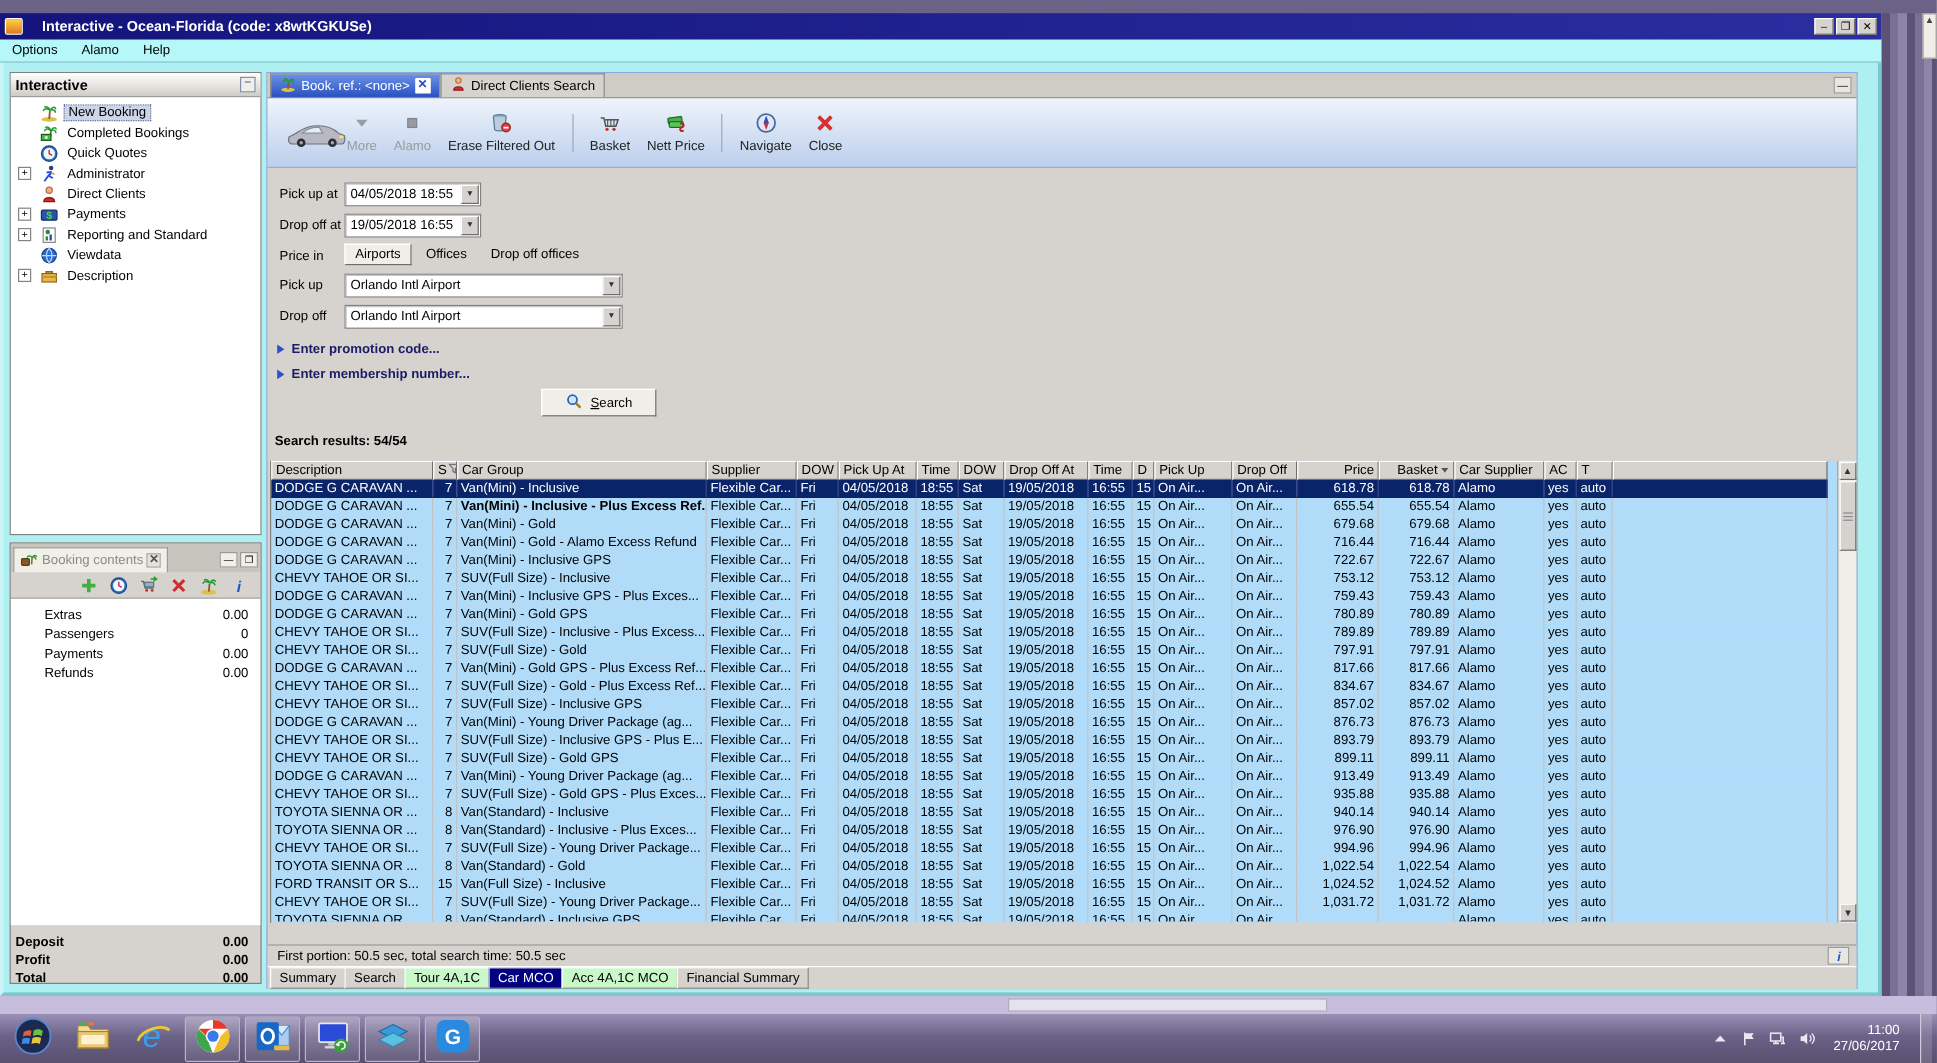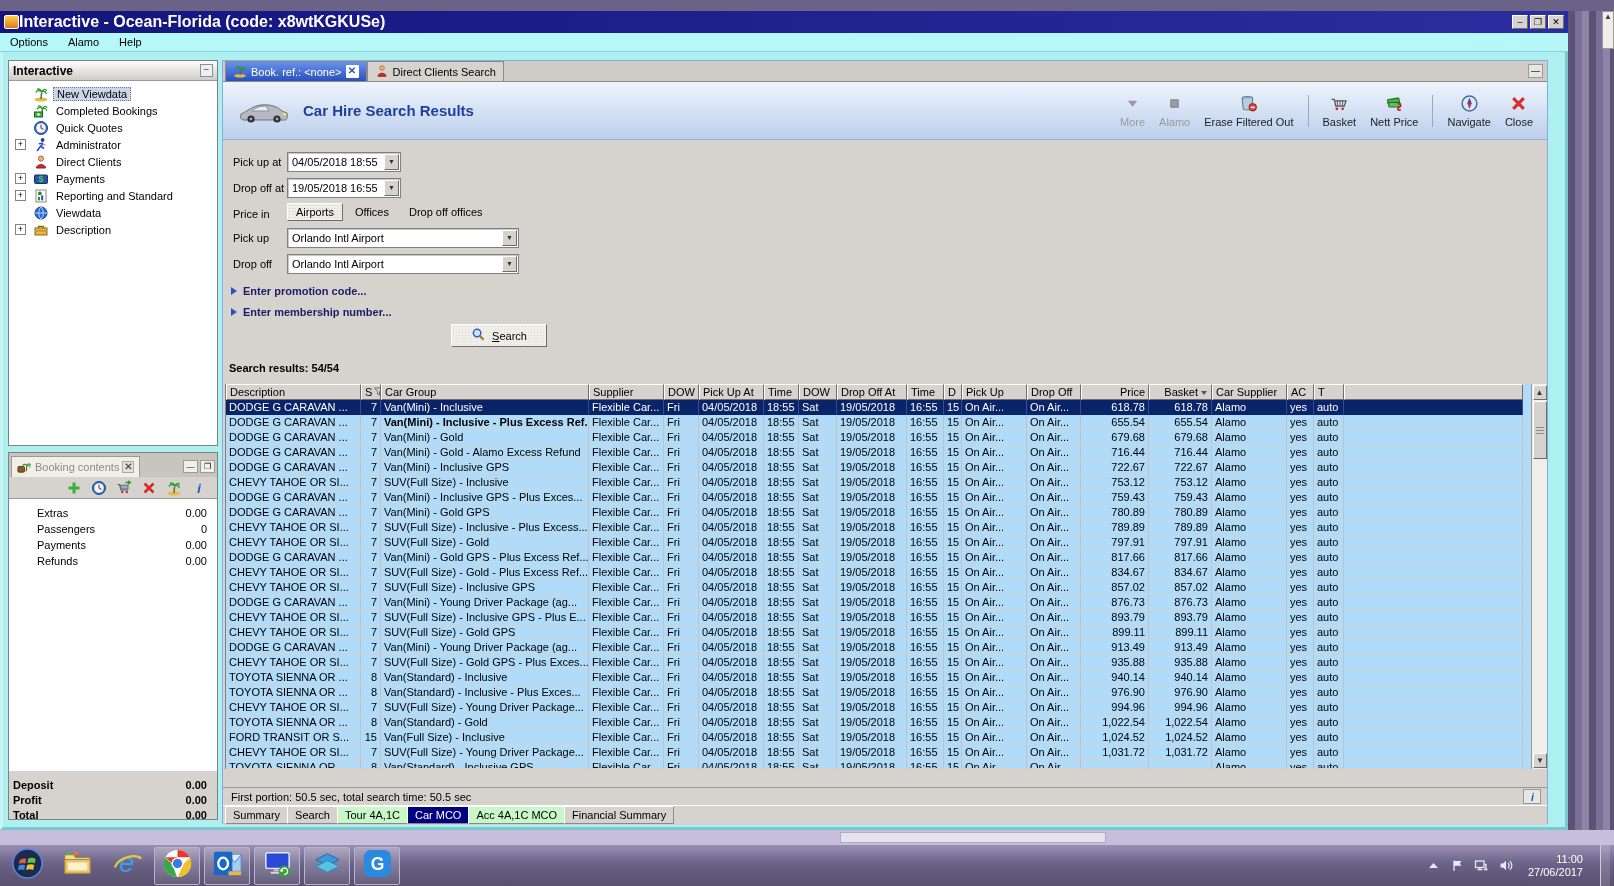--- a/index.html
+++ b/index.html
@@ -10,21 +10,21 @@
   
   .rdp-bar { left:0; top:0; width:1614px; height:11px; background:linear-gradient(#c0bac8,#8f8a9e);
              display:flex; align-items:flex-start; gap:4px; padding-left:4px; overflow:hidden;
              font-size:10px; color:#1a1a1a; }
   .rdp-icon { width:10px; height:9px; background:#3a9a3a; border:1px solid #246024; margin-top:0px; }
 
   
   .win-bg { left:0; top:52px; width:1568px; height:778px; background:#aef0f2; border-left:3px solid #c8f4f6; border-right:3px solid #7ac8cc; border-bottom:3px solid #7ac8cc; }
   .title-bar { left:0; top:11px; width:1568px; height:22px; background:linear-gradient(90deg,#14147c,#2a2ea0);
                display:flex; align-items:center; padding:0 4px; color:#fff; }
-  .title-bar .t { font-size:16px; font-weight:bold; margin-left:0; flex:1; }
+  .title-bar .t { font-size:12px; font-weight:bold; margin-left:16px; flex:1; }
   .appicon { width:15px; height:14px; background:linear-gradient(#ffd24a,#e07820); border:1px solid #fff; border-radius:2px; }
   .winbtn { width:16px; height:14px; background:#d6d3ce; border:1px solid; border-color:#fff #6d6d6d #6d6d6d #fff;
             font-size:9px; line-height:12px; text-align:center; color:#000; margin-left:2px; }
   .menu-bar { left:0; top:33px; width:1568px; height:19px; background:#b6f8fa; display:flex; align-items:center; font-size:11px; border-bottom:1px solid #8ad4d8;}
   .menu-item { padding:2px 10px; }
 
   
   .sidebar { left:8px; top:60px; width:210px; height:386px; background:#fff; border:1px solid #808080; }
   .sidebar-hd { height:20px; background:linear-gradient(#ffffff,#cfccc6); border-bottom:1px solid #9a9a9a;
                 display:flex; align-items:center; padding:0 4px; }
@@ -172,21 +172,21 @@
       <span class="t">Interactive</span>
       <span class="collapse-btn">−</span>
     </div>
     <div class="tree" id="sidebar-tree">
         <div class="tree-item sel">
           <span class="ticon"><svg viewBox="0 0 16 16">
               <ellipse cx="8" cy="13.5" rx="6.5" ry="2" fill="#ddc04a"></ellipse>
               <path d="M8 13 L8.6 6.5" stroke="#8a5a2a" stroke-width="1.5" fill="none"></path>
               <path d="M9 6 C6 3.5 3.5 4.5 3 6.5 M9 6 C7.5 2.5 5 2.5 4 3.5 M9 6 C10.5 2.5 13 3 13.5 5 M9 6 C11.5 4.5 13.5 6.5 13 8" stroke="#1f9e2e" stroke-width="1.3" fill="none"></path>
             </svg></span>
-          <span class="lbl">New Viewdata</span>
+          <span class="lbl">New Booking</span>
         </div>
         <div class="tree-item">
           <span class="ticon"><svg viewBox="0 0 16 16">
               <path d="M9 11 L9.4 6" stroke="#8a5a2a" stroke-width="1.4" fill="none"></path>
               <path d="M9.6 6 C7 3.5 4.5 4.5 4 6.5 M9.6 6 C8 2.5 5.5 2.5 4.8 3.5 M9.6 6 C11 2.5 13.5 3 14 5 M9.6 6 C12 4.5 14 6.5 13.5 8" stroke="#1f9e2e" stroke-width="1.2" fill="none"></path>
               <rect x="1.5" y="9" width="8" height="5" fill="#49b04a" stroke="#17611a"></rect>
               <circle cx="5.5" cy="11.5" r="1.4" fill="#d8f0c8"></circle>
             </svg></span>
           <span class="lbl">Completed Bookings</span>
         </div>
@@ -353,21 +353,20 @@
     <div class="page-hd">
       <span class="car-ic" id="car-icon"><svg viewBox="0 0 52 30">
             <path d="M4 18 C11 15 15 10 24 9 C34 8 41 11 45 15 L50 17 C51 20 50 24 48 24 L7 24 C3 24 3 20 4 18 Z" fill="#b8b8c2" stroke="#70707a"></path>
             <path d="M15 15 C19 11 24 10 29 10 L32 15 Z" fill="#e4ecf4" stroke="#8890a0"></path>
             <circle cx="14" cy="23" r="3.6" fill="#2e2e36"></circle>
             <circle cx="40" cy="23" r="3.6" fill="#2e2e36"></circle>
             <circle cx="14" cy="23" r="1.4" fill="#a8a8b0"></circle>
             <circle cx="40" cy="23" r="1.4" fill="#a8a8b0"></circle>
             <rect x="46" y="17" width="3" height="2" fill="#ffe84a"></rect>
           </svg></span>
-      <span class="page-title">Car Hire Search Results</span>
       <span class="ptool" id="page-toolbar">
           <span class="btn dis">
             <span class="ic"><svg viewBox="0 0 18 18">
                 <path d="M4.5 6.5 H13.5 L9 12 Z" fill="#9a9aa2"></path>
               </svg></span>
             <span class="lbl">More</span>
           </span>
           <span class="btn dis">
             <span class="ic"><svg viewBox="0 0 18 18">
                 <rect x="5.5" y="5.5" width="7" height="7" fill="#9a9aa2" stroke="#84848c"></rect>

